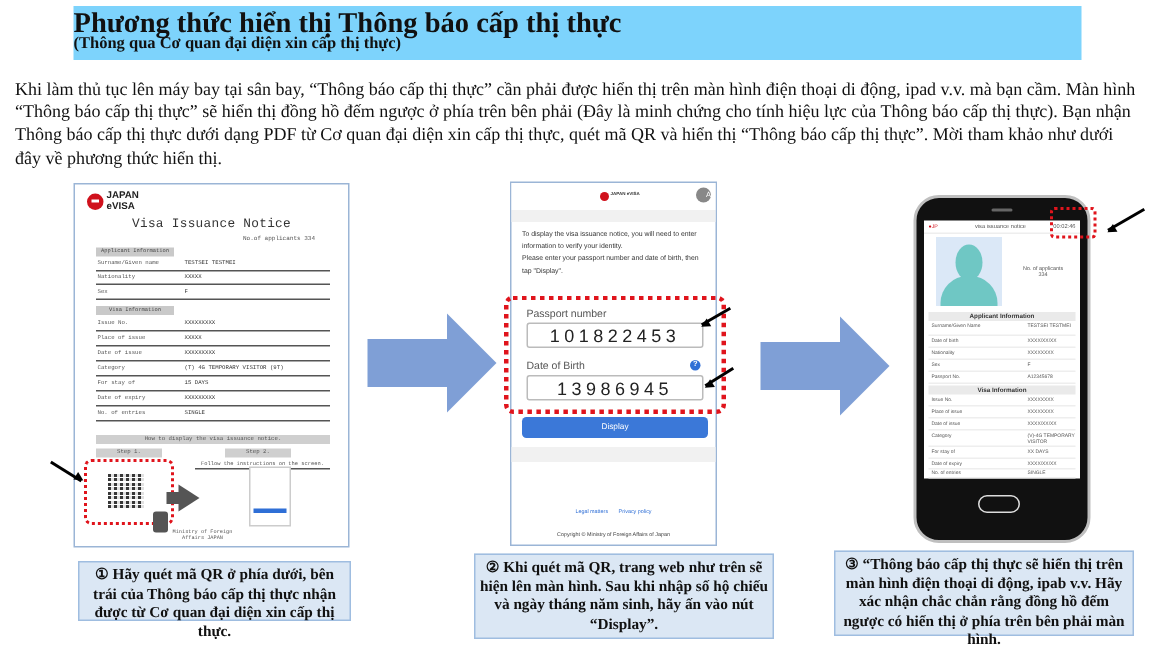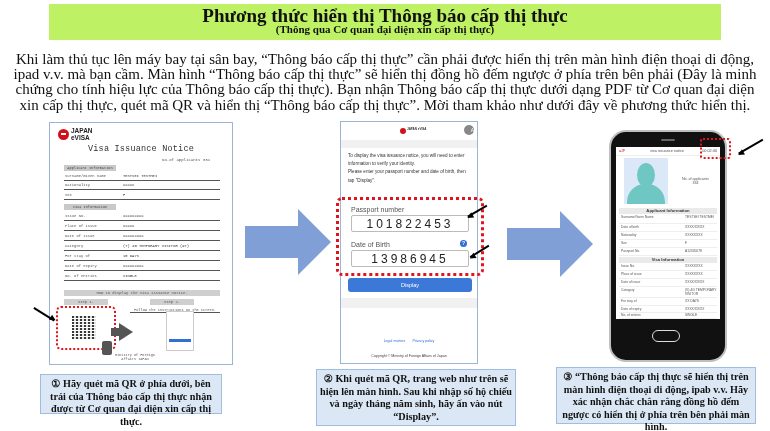--- a/index.html
+++ b/index.html
@@ -1,23 +1,23 @@
 <!DOCTYPE html>
 <html><head>
 <meta charset="utf-8">
 <style>
   * { box-sizing: border-box; margin: 0; padding: 0; }
   html, body { width: 770px; height: 431px; overflow: hidden; background: #ffffff; }
   body { position: relative; font-family: "Liberation Serif", serif; color: #111; }
 
-  .title-box { position: absolute; left: 49px; top: 4px; width: 672px; height: 36px; background: #bef264; text-align: center; }
+  .title-box { position: absolute; left: 49px; top: 4px; width: 672px; height: 36px; background: #7dd3fc; text-align: left; }
   .title-main { font-size: 19px; font-weight: bold; line-height: 22px; padding-top: 1px; }
   .title-sub { font-size: 11px; font-weight: bold; line-height: 11px; margin-top: -3px; }
 
-  .intro { position: absolute; left: 10px; top: 52px; width: 750px; font-size: 15px; line-height: 15.2px; text-align: center; color: #111; }
+  .intro { position: absolute; left: 10px; top: 52px; width: 750px; font-size: 12px; line-height: 15.2px; text-align: left; color: #111; }
 
   
   .pdf { position: absolute; left: 49px; top: 122px; width: 184px; height: 243px; background: #fff; border: 1px solid #9bb5d6; font-family: "Liberation Mono", monospace; color: #555; }
   .pdf .logo { position: absolute; left: 8px; top: 4px; display: flex; align-items: center; }
   .pdf .logo-mark { width: 11px; height: 11px; border-radius: 50%; background: #d0111c; margin-right: 2px; position: relative; }
   .pdf .logo-mark::after { content: ""; position: absolute; left: 3px; top: 4px; width: 5px; height: 2px; background: #fff; }
   .pdf .logo-text { font-family: "Liberation Sans", sans-serif; font-weight: bold; font-size: 6.5px; line-height: 7px; color: #222; }
   .pdf .doc-title { position: absolute; left: 0; width: 100%; top: 21px; text-align: center; font-size: 8.5px; color: #333; letter-spacing: 0.2px; }
   .pdf .appno { position: absolute; right: 22px; top: 35px; font-size: 4px; }
   .pdf .section { position: absolute; left: 14px; width: 52px; height: 6px; background: #c9c9c9; font-size: 3.6px; text-align: center; line-height: 6px; color: #444; }
@@ -271,15 +271,15 @@
     <div class="r" style="top:166px;height:6px">
         <span class="k">No. of entries</span>
         <span class="v">SINGLE</span>
       </div>
   </div>
   <div class="home"></div>
 </div>
 <div class="phone-dots"></div>
 <div class="black-arrow" style="left:763px; top:139px; width:28px; transform:rotate(150deg)"></div>
 
-<div class="caption" style="left:40px; top:374px; width:182px; height:40px">① Hãy quét mã QR ở phía dưới, bên trái của Thông báo cấp thị thực nhận được từ Cơ quan đại diện xin cấp thị thực.</div>
+<div class="caption" style="left:52px; top:374px; width:182px; height:40px">① Hãy quét mã QR ở phía dưới, bên trái của Thông báo cấp thị thực nhận được từ Cơ quan đại diện xin cấp thị thực.</div>
 <div class="caption" style="left:316px; top:369px; width:200px; height:57px">② Khi quét mã QR, trang web như trên sẽ hiện lên màn hình. Sau khi nhập số hộ chiếu và ngày tháng năm sinh, hãy ấn vào nút “Display”.</div>
 <div class="caption" style="left:556px; top:367px; width:200px; height:57px">③ “Thông báo cấp thị thực sẽ hiển thị trên màn hình điện thoại di động, ipab v.v. Hãy xác nhận chắc chắn rằng đồng hồ đếm ngược có hiển thị ở phía trên bên phải màn hình.</div>
 
 </body></html>

